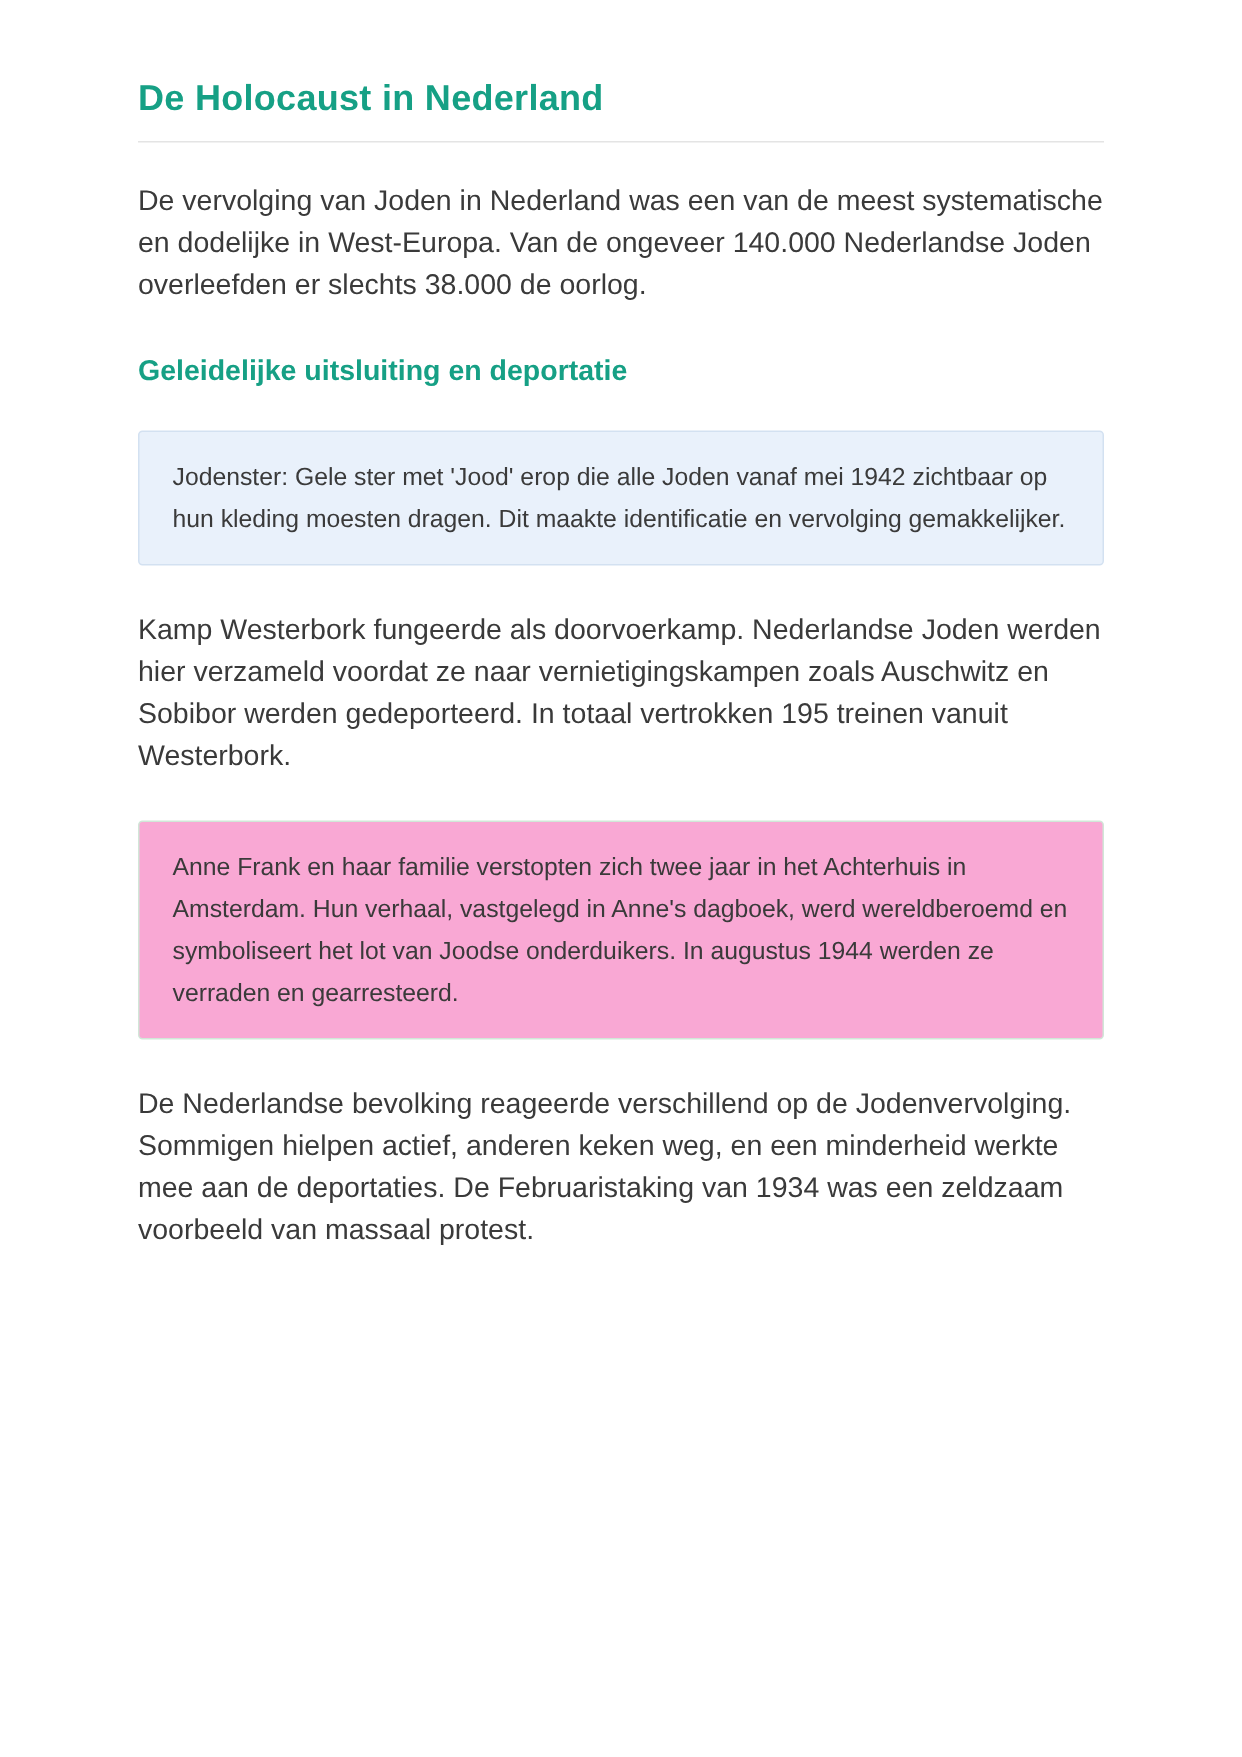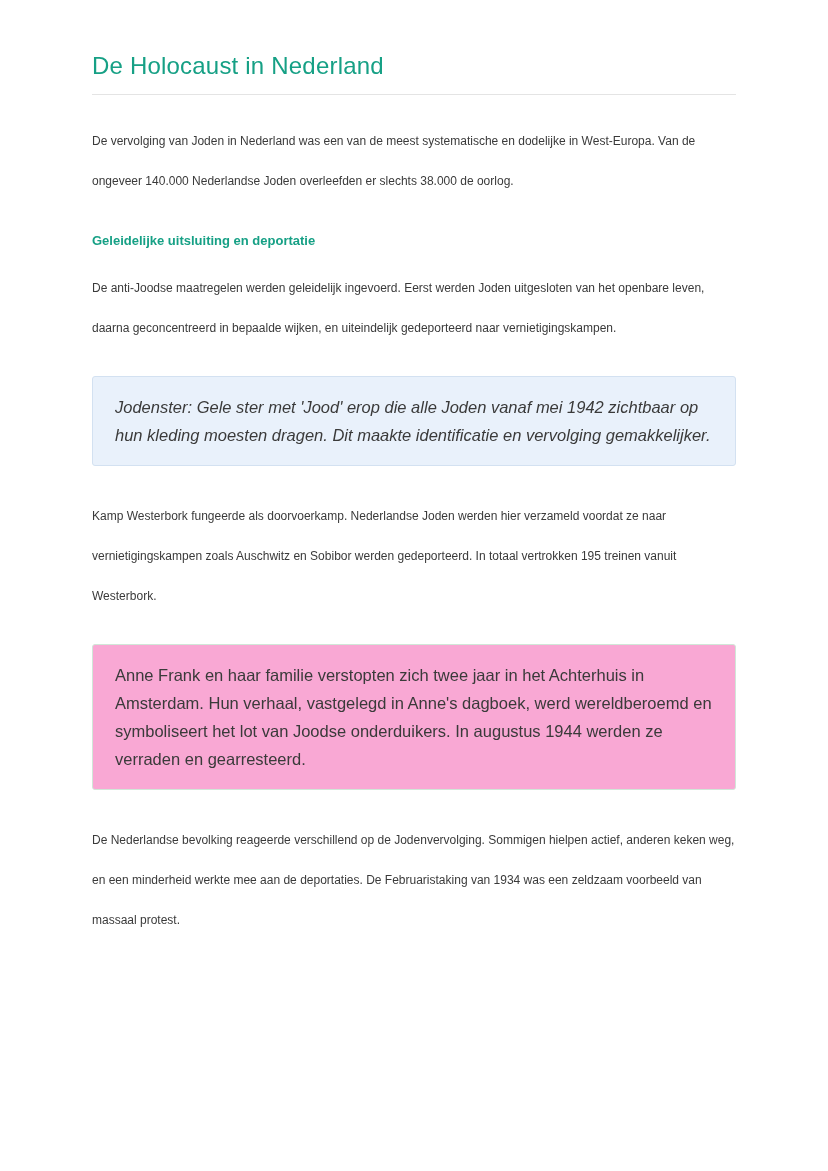--- a/index.html
+++ b/index.html
@@ -15,74 +15,72 @@
     overflow: hidden;
   }
   .page {
     box-sizing: border-box;
     width: 828px;
     padding: 52px 92px 0 92px;
   }
   .page-title {
     color: #16a085;
     font-size: 24px;
-    font-weight: 400;
+    font-weight: 700;
     margin: 0 0 14px 0;
     letter-spacing: 0.2px;
   }
   .title-rule {
     border: none;
     border-top: 1px solid #e4e4e4;
     margin: 0 0 26px 0;
   }
   .para {
-    font-size: 12px;
-    line-height: 40px;
+    font-size: 19px;
+    line-height: 28px;
     margin: 0 0 24px 0;
   }
   .section-heading {
     color: #16a085;
-    font-size: 13px;
+    font-size: 19px;
     font-weight: 700;
     margin: 32px 0 20px 0;
   }
   .note {
     box-sizing: border-box;
     border-radius: 3px;
     padding: 16px 22px;
     margin: 28px 0 30px 0;
     font-size: 16.5px;
     line-height: 28px;
   }
   .note-blue {
     background: #e9f1fb;
     border: 1px solid #d3e1f1;
     color: #3a3a3a;
-    font-style: italic;
   }
   .note-green {
     background: #f9a8d4;
     border: 1px solid #d1e7d8;
     color: #3a3a3a;
   }
 </style>
 </head>
 <body>
 
 <div class="page">
 
   <h1 class="page-title">De Holocaust in Nederland</h1>
 
   <hr class="title-rule">
 
   <p class="para">De vervolging van Joden in Nederland was een van de meest systematische en dodelijke in West-Europa. Van de ongeveer 140.000 Nederlandse Joden overleefden er slechts 38.000 de oorlog.</p>
 
   <h2 class="section-heading">Geleidelijke uitsluiting en deportatie</h2>
 
-  <p class="para">De anti-Joodse maatregelen werden geleidelijk ingevoerd. Eerst werden Joden uitgesloten van het openbare leven, daarna geconcentreerd in bepaalde wijken, en uiteindelijk gedeporteerd naar vernietigingskampen.</p>
 
   <div class="note note-blue">Jodenster: Gele ster met 'Jood' erop die alle Joden vanaf mei 1942 zichtbaar op hun kleding moesten dragen. Dit maakte identificatie en vervolging gemakkelijker.</div>
 
   <p class="para">Kamp Westerbork fungeerde als doorvoerkamp. Nederlandse Joden werden hier verzameld voordat ze naar vernietigingskampen zoals Auschwitz en Sobibor werden gedeporteerd. In totaal vertrokken 195 treinen vanuit Westerbork.</p>
 
   <div class="note note-green">Anne Frank en haar familie verstopten zich twee jaar in het Achterhuis in Amsterdam. Hun verhaal, vastgelegd in Anne's dagboek, werd wereldberoemd en symboliseert het lot van Joodse onderduikers. In augustus 1944 werden ze verraden en gearresteerd.</div>
 
 
   <p class="para">De Nederlandse bevolking reageerde verschillend op de Jodenvervolging. Sommigen hielpen actief, anderen keken weg, en een minderheid werkte mee aan de deportaties. De Februaristaking van 1934 was een zeldzaam voorbeeld van massaal protest.</p>
 

